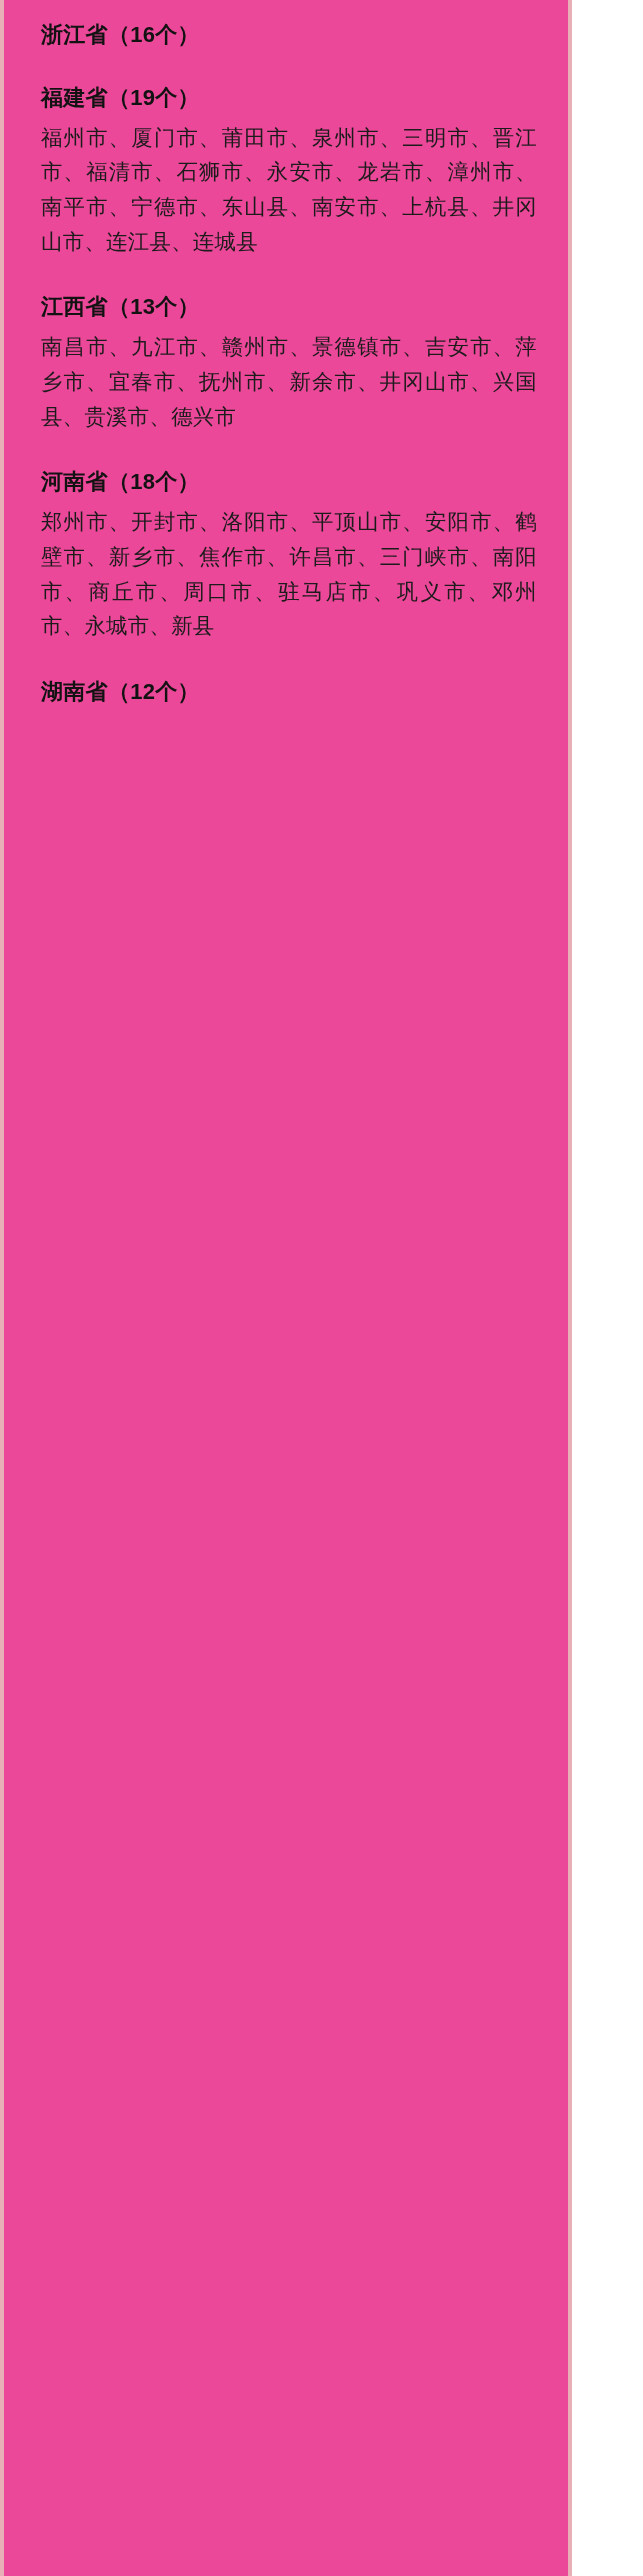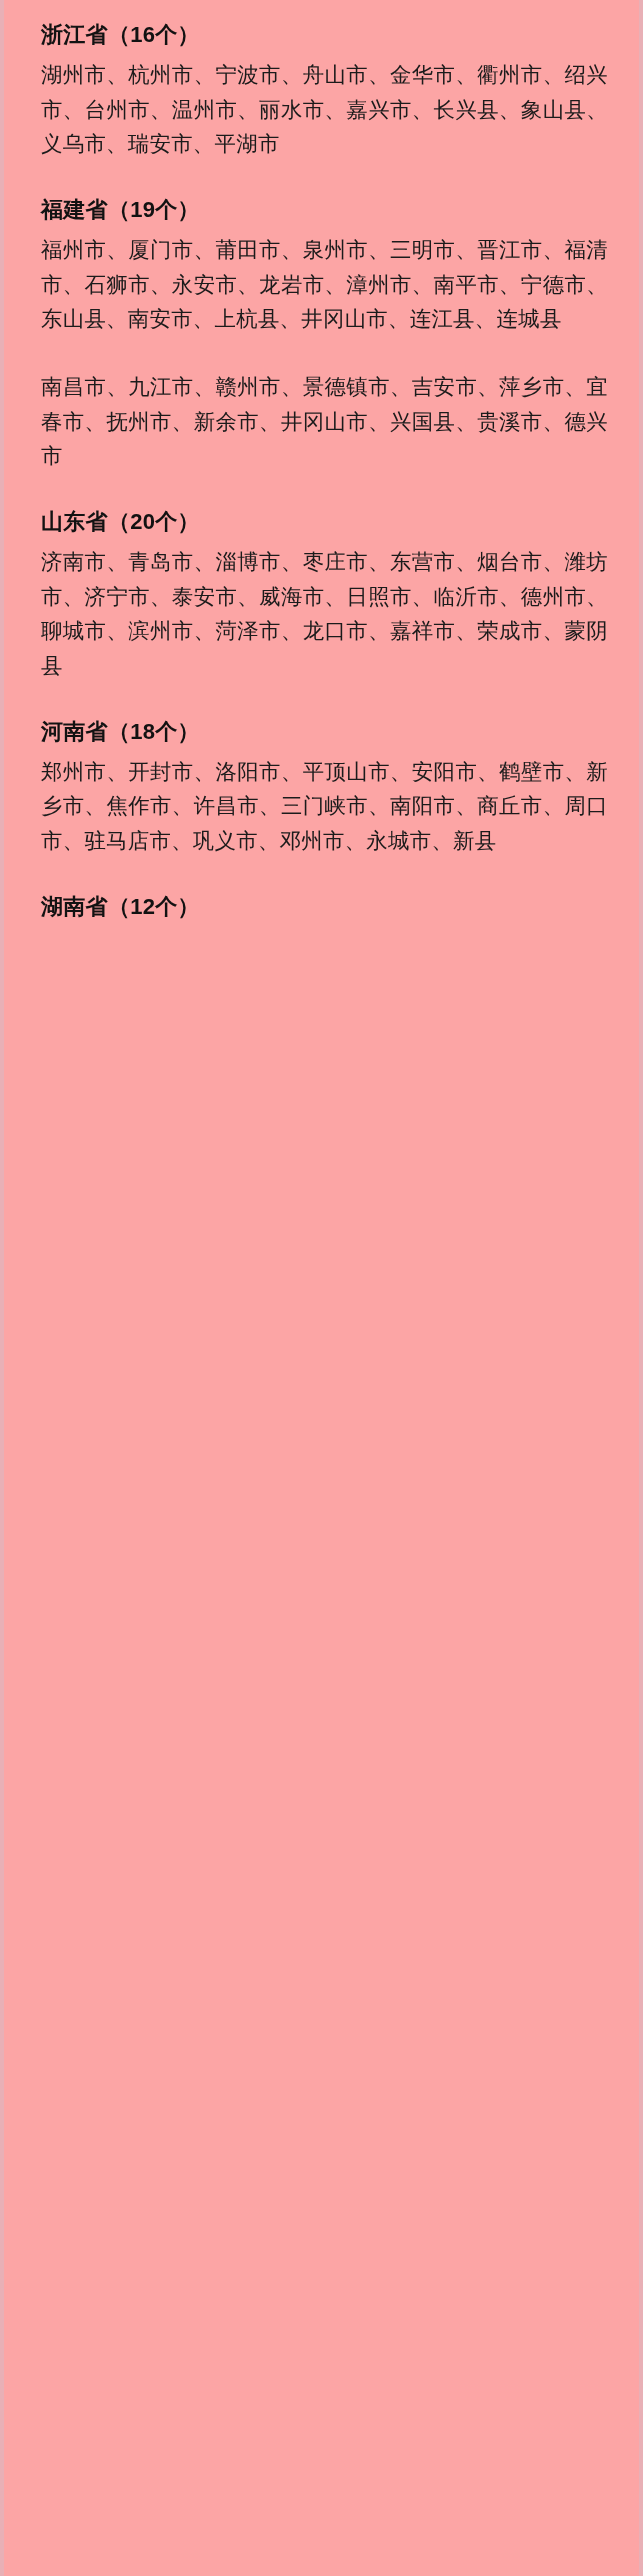--- a/index.html
+++ b/index.html
@@ -8,24 +8,24 @@
     background: #ffffff;
   }
   body {
     width: 643px;
     min-height: 2576px;
     font-family: "Liberation Sans", "DejaVu Sans", sans-serif;
     -webkit-font-smoothing: antialiased;
   }
   .page {
     position: relative;
-    width: 643px;
+    width: 572px;
     min-height: 2576px;
     box-sizing: border-box;
-    background: #fca5a5;
+    background: #ec4899;
     border-left: 4.2px solid #e8b0b6;
     border-right: 4.2px solid #e8b0b6;
     padding: 20px 0 24px 0;
   }
   .section {
     padding: 0 31px 0 37px;
     margin-bottom: 33px;
   }
   .section:last-child {
     margin-bottom: 16px;
@@ -47,34 +47,30 @@
     text-justify: inter-ideograph;
     word-break: break-all;
   }
 </style>
 </head>
 <body>
 
 <div class="page">
   <div class="section">
     <div class="prov-title">浙江省（16个）</div>
-    <div class="prov-body">湖州市、杭州市、宁波市、舟山市、金华市、衢州市、绍兴市、台州市、温州市、丽水市、嘉兴市、长兴县、象山县、义乌市、瑞安市、平湖市</div>
   </div>
   <div class="section">
   </div>
   <div class="section">
     <div class="prov-title">福建省（19个）</div>
     <div class="prov-body">福州市、厦门市、莆田市、泉州市、三明市、晋江市、福清市、石狮市、永安市、龙岩市、漳州市、南平市、宁德市、东山县、南安市、上杭县、井冈山市、连江县、连城县</div>
   </div>
   <div class="section">
+    <div class="prov-title">江西省（13个）</div>
     <div class="prov-body">南昌市、九江市、赣州市、景德镇市、吉安市、萍乡市、宜春市、抚州市、新余市、井冈山市、兴国县、贵溪市、德兴市</div>
-  </div>
-  <div class="section">
-    <div class="prov-title">山东省（20个）</div>
-    <div class="prov-body">济南市、青岛市、淄博市、枣庄市、东营市、烟台市、潍坊市、济宁市、泰安市、威海市、日照市、临沂市、德州市、聊城市、滨州市、菏泽市、龙口市、嘉祥市、荣成市、蒙阴县</div>
   </div>
   <div class="section">
     <div class="prov-title">河南省（18个）</div>
     <div class="prov-body">郑州市、开封市、洛阳市、平顶山市、安阳市、鹤壁市、新乡市、焦作市、许昌市、三门峡市、南阳市、商丘市、周口市、驻马店市、巩义市、邓州市、永城市、新县</div>
   </div>
   <div class="section">
   </div>
   <div class="section">
     <div class="prov-title">湖南省（12个）</div>
   </div>

